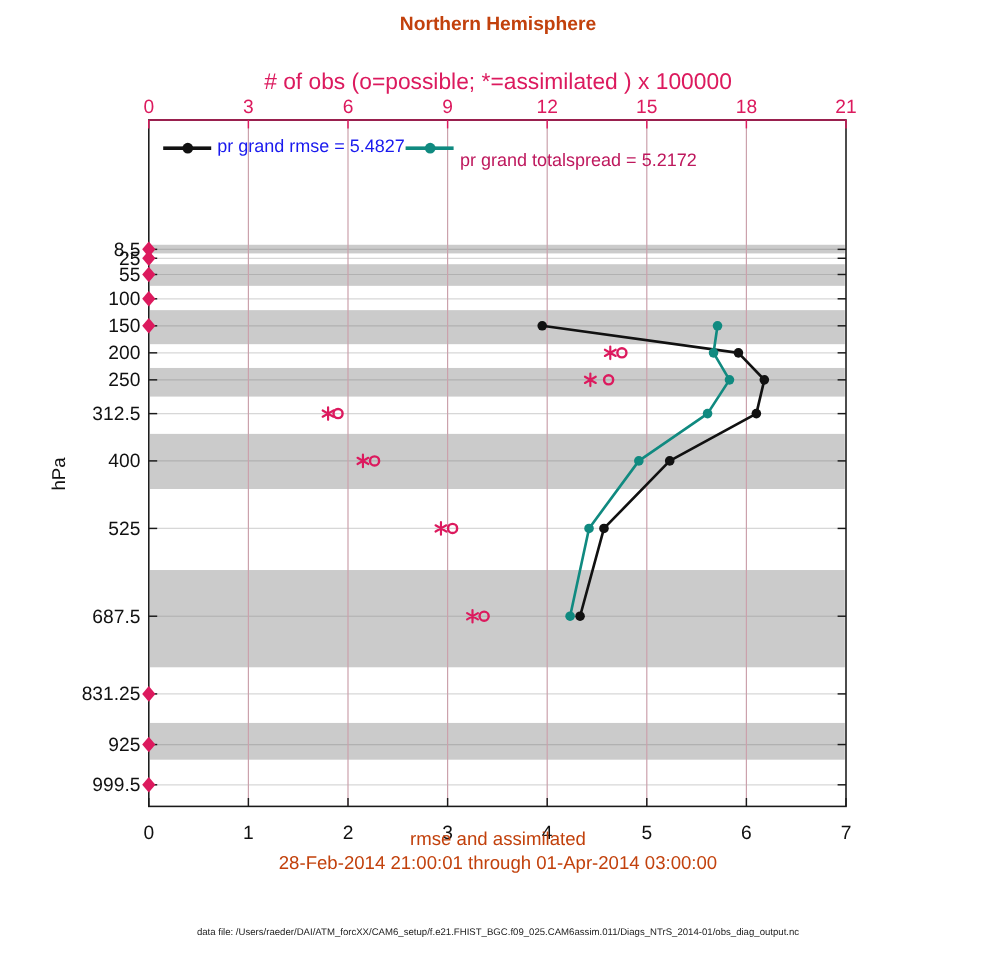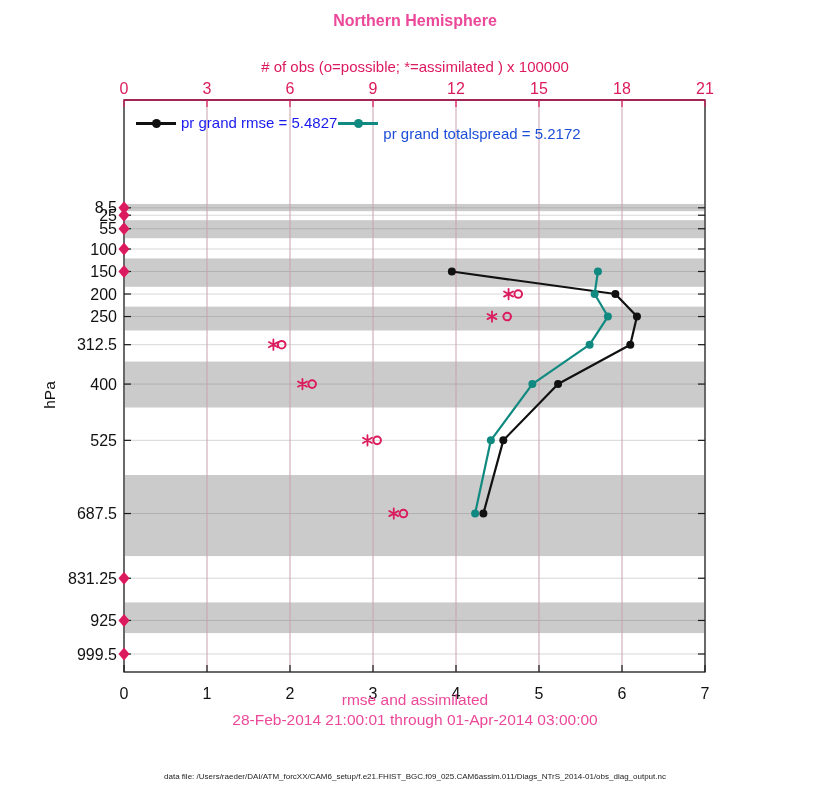--- a/index.html
+++ b/index.html
@@ -1,23 +1,23 @@
 <!DOCTYPE html>
 <html><head>
 <meta charset="utf-8">
 <style>
   html,body{margin:0;padding:0;background:#ffffff;}
   #figure{
     position:relative;width:830px;height:800px;background:#ffffff;
     font-family:"Liberation Sans","DejaVu Sans",sans-serif;overflow:hidden;
   }
-  .ctext{position:absolute;left:0;width:830px;text-align:center;color:#ec4899;}
+  .ctext{position:absolute;left:0;width:830px;text-align:center;color:#c2410c;}
   #title1{top:12px;font-size:16px;font-weight:bold;}
   #title2{top:34px;font-size:16px;font-weight:bold;letter-spacing:0.2px;}
-  #toplabel{top:58px;font-size:15px;font-weight:500;}
+  #toplabel{top:58px;font-size:19px;font-weight:500;}
   #xlabel{top:691px;font-size:15.5px;}
   #timespan{top:711px;font-size:15.5px;}
   #footer{top:772px;font-size:8px;color:#222;}
   #ylabel{
     position:absolute;left:36px;top:386px;font-size:15.5px;color:#111;
     transform:rotate(-90deg);transform-origin:center;
   }
   #plot-svg{position:absolute;left:0;top:0;}
   #legend{
     position:absolute;left:136px;top:114px;display:flex;flex-direction:row;gap:1px;
@@ -201,21 +201,21 @@
         <span class="legend-line" style="background: rgb(17, 17, 17);"></span>
         <span class="legend-dot" style="background: rgb(17, 17, 17);"></span>
       </span>
       <span class="legend-label" style="color: rgb(26, 26, 238);">pr grand rmse = 5.4827</span>
     </div>
     <div class="legend-row">
       <span class="legend-swatch">
         <span class="legend-line" style="background: rgb(16, 138, 128);"></span>
         <span class="legend-dot" style="background: rgb(16, 138, 128);"></span>
       </span>
-      <span class="legend-label" style="color: #1d4ed8; margin-top: 22px;">pr grand totalspread = 5.2172</span>
+      <span class="legend-label" style="color: #be185d; margin-top: 22px;">pr grand totalspread = 5.2172</span>
     </div>
   </div>
 
   <div id="ylabel">hPa</div>
   <div id="xlabel" class="ctext">rmse and assimilated</div>
   <div id="timespan" class="ctext">28-Feb-2014 21:00:01 through 01-Apr-2014 03:00:00</div>
   <div id="footer" class="ctext">data file: /Users/raeder/DAI/ATM_forcXX/CAM6_setup/f.e21.FHIST_BGC.f09_025.CAM6assim.011/Diags_NTrS_2014-01/obs_diag_output.nc</div>
 </div>
 
 </body></html>

